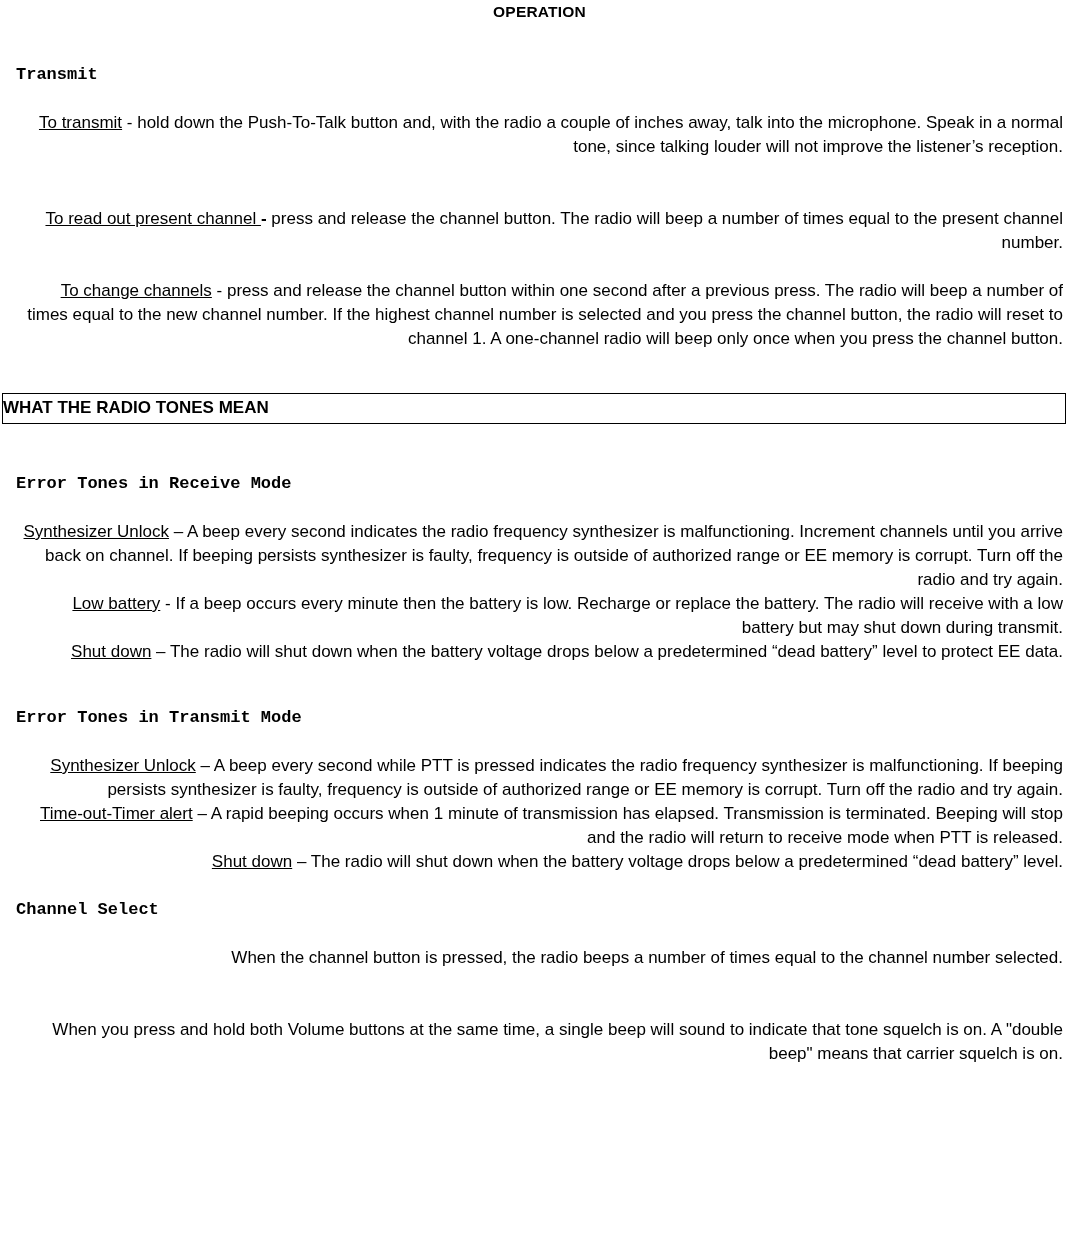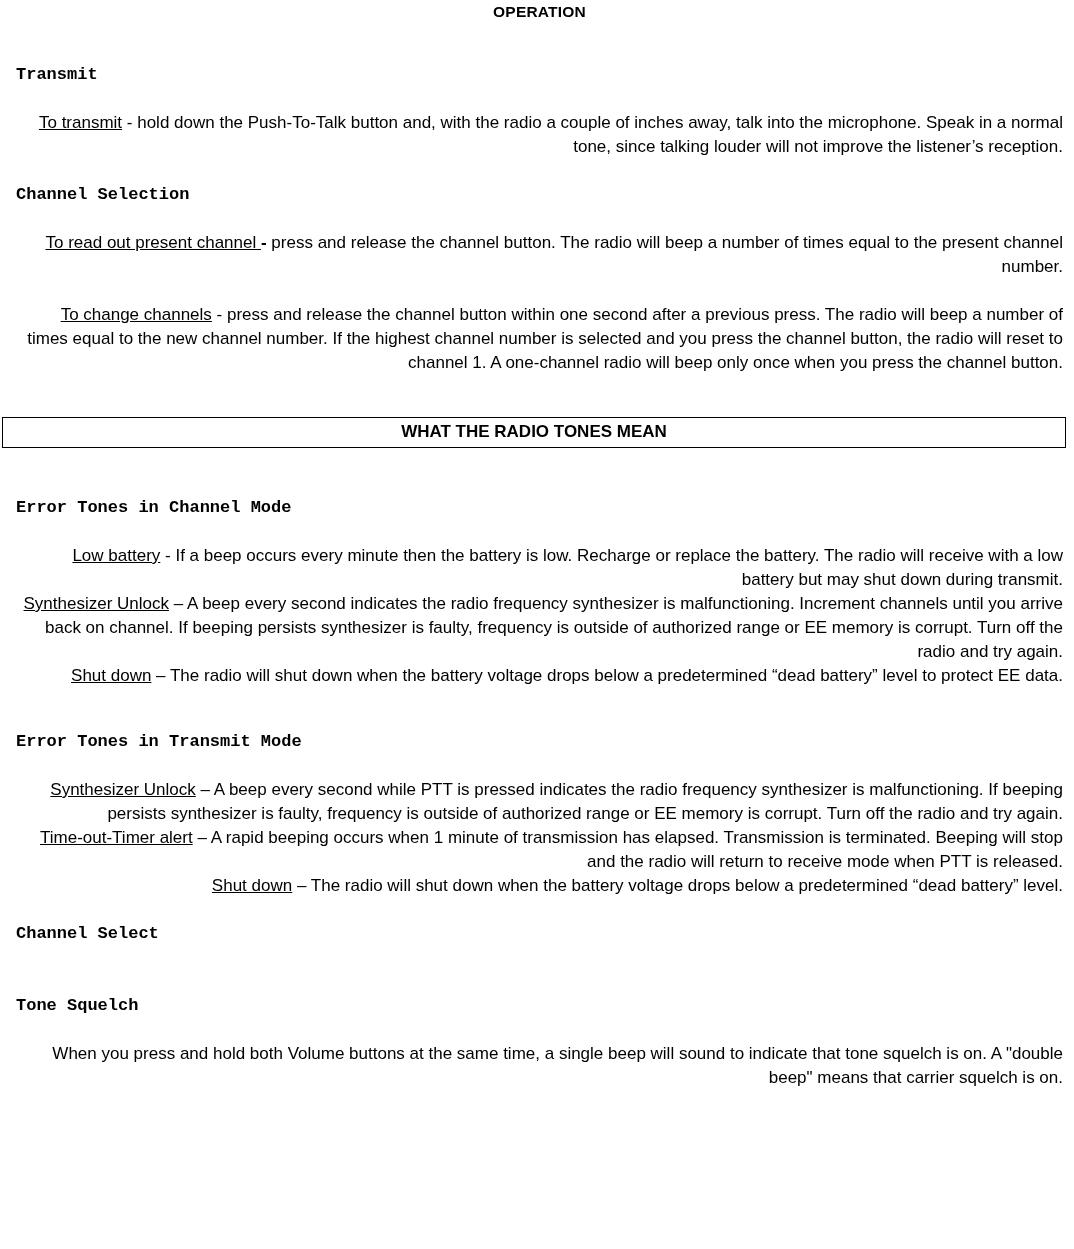--- a/index.html
+++ b/index.html
@@ -49,21 +49,20 @@
   .lead-in {
     text-decoration: underline;
   }
   .lead-in-bold-dash {
     font-weight: bold;
   }
   .banner {
     border: 1.3px solid #000000;
     margin: 0 -3px 0 -14px;
     padding: 3px 0 4px 0;
-    text-align: center;
     font-size: 17px;
     font-weight: bold;
     line-height: 22px;
     box-sizing: border-box;
   }
 </style>
 </head>
 <body>
 
 <div class="page">
@@ -73,46 +72,45 @@
   <div class="spacer-lg"></div>
 
   <div class="section-heading">Transmit</div>
 
   <div class="spacer-md"></div>
 
   <p class="body-text"><span class="lead-in">To transmit</span><span> - hold down the Push-To-Talk button and, with the radio a couple of inches away, talk into the microphone.  Speak in a normal tone, since talking louder will not improve the listener’s reception.</span></p>
 
   <div class="spacer-md"></div>
 
-  <div class="section-heading">Channel Selection</div>
 
   <div class="spacer-md"></div>
 
   <p class="body-text"><span class="lead-in">To read out present channel </span><span class="lead-in-bold-dash">-</span><span> press and release the channel button.  The radio will beep a number of times equal to the present channel number.</span></p>
 
   <div class="spacer-md"></div>
 
   <p class="body-text"><span class="lead-in">To change channels</span><span> - press and release the channel button within one second after a previous press.  The radio will beep a number of times equal to the new channel number.  If the highest channel number is selected and you press the channel button, the radio will reset to channel 1.  A one-channel radio will beep only once when you press the channel button.</span></p>
 
   <div class="spacer-lg"></div>
 
   <div class="banner">WHAT THE RADIO TONES MEAN</div>
 
   <div class="spacer-md"></div>
 
 
   <div class="spacer-md"></div>
 
-  <div class="section-heading">Error Tones in Channel Mode</div>
+  <div class="section-heading">Error Tones in Receive Mode</div>
 
   <div class="spacer-md"></div>
 
   <div class="block-tight">
+    <p class="body-text"><span class="lead-in">Synthesizer Unlock</span><span> – A beep every second indicates the radio frequency synthesizer is malfunctioning. Increment channels until you arrive back on channel. If beeping persists synthesizer is faulty, frequency is outside of authorized range or EE memory is corrupt. Turn off the radio and try again.</span></p>
     <p class="body-text"><span class="lead-in">Low battery</span><span> - If a beep occurs every minute then the battery is low.  Recharge or replace the battery. The radio will receive with a low battery but may shut down during transmit.</span></p>
-    <p class="body-text"><span class="lead-in">Synthesizer Unlock</span><span> – A beep every second indicates the radio frequency synthesizer is malfunctioning. Increment channels until you arrive back on channel. If beeping persists synthesizer is faulty, frequency is outside of authorized range or EE memory is corrupt. Turn off the radio and try again.</span></p>
     <p class="body-text"><span class="lead-in">Shut down</span><span> – The radio will shut down when the battery voltage drops below a predetermined “dead battery” level to protect EE data.</span></p>
   </div>
 
   <div class="spacer-lg"></div>
 
   <div class="section-heading">Error Tones in Transmit Mode</div>
 
   <div class="spacer-md"></div>
 
   <div class="block-tight">
@@ -120,22 +118,22 @@
     <p class="body-text"><span class="lead-in">Time-out-Timer alert</span><span> – A rapid beeping occurs when 1 minute of transmission has elapsed. Transmission is terminated. Beeping will stop and the radio will return to receive mode when PTT is released.</span></p>
     <p class="body-text"><span class="lead-in">Shut down</span><span> – The radio will shut down when the battery voltage drops below a predetermined “dead battery” level.</span></p>
   </div>
 
   <div class="spacer-md"></div>
 
   <div class="section-heading">Channel Select</div>
 
   <div class="spacer-md"></div>
 
+  <p class="body-text">When the channel button is pressed, the radio beeps a number of times equal to the channel number selected.</p>
 
   <div class="spacer-md"></div>
 
-  <div class="section-heading">Tone Squelch</div>
 
   <div class="spacer-md"></div>
 
   <p class="body-text">When you press and hold both Volume buttons at the same time, a single beep will sound to indicate that tone squelch is on.  A "double beep" means that carrier squelch is on.</p>
 
 </div>
 
 </body></html>

